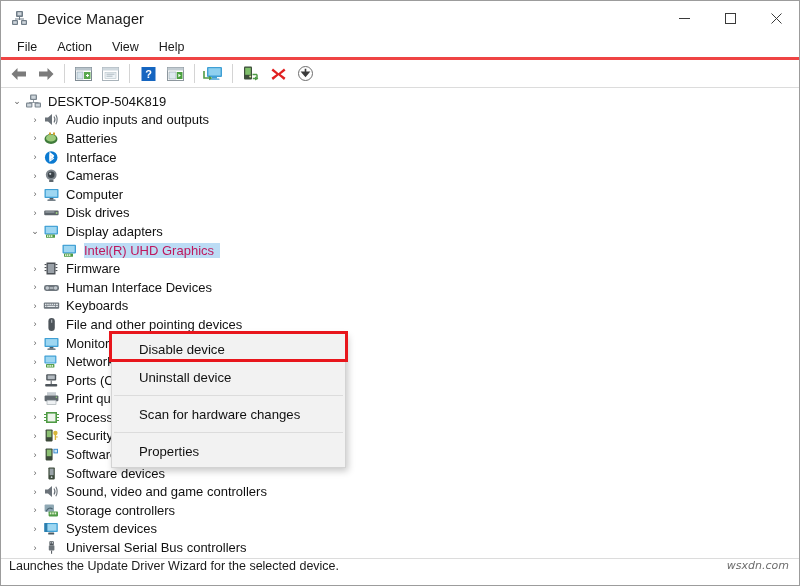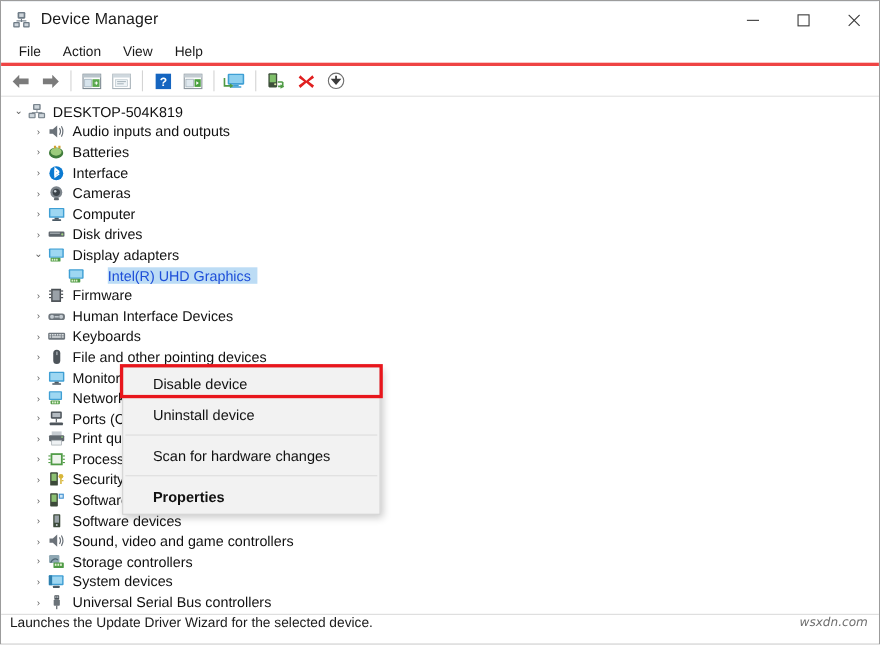--- a/index.html
+++ b/index.html
@@ -18,21 +18,21 @@
   }
 
   
   .titlebar {
     height: 35px;
     background: #ffffff;
     display: flex; align-items: center;
     flex: 0 0 35px;
     position: relative;
   }
-  .title-left { display: flex; align-items: flex-start; padding-left: 10px; gap: 9px; }
+  .title-left { display: flex; align-items: center; padding-left: 10px; gap: 9px; }
   .app-icon { width: 17px; height: 17px; position: relative; }
   .title-text { font-size: 14.5px; color: #1a1a1a; letter-spacing: .1px; }
   .win-controls { position: absolute; right: 0; top: 0; height: 35px; display: flex; }
   .win-btn {
     width: 46px; height: 35px;
     display: flex; align-items: center; justify-content: center;
     font-size: 13px; color: #3a3a3a;
     cursor: default;
   }
   .min-glyph { width: 11px; height: 1px; background: #3a3a3a; display:block; }
@@ -99,43 +99,42 @@
     flex: 0 0 17px;
     margin-right: 6px;
     position: relative;
   }
   .node .lbl { padding-right: 6px; }
   .node.level0 { padding-left: 8px; }
   .node.level1 { padding-left: 26px; }
   .node.level2 { padding-left: 44px; }
   .node.selected .lbl {
     background: #bcdcf5;
-    color: #1d4ed8;
-    margin-left: 14px;
+    color: #be185d;
   }
 
   
   .ctxmenu {
     position: absolute;
     left: 110px; top: 245px;
     width: 235px;
     background: #f2f2f2;
     border: 1px solid #d3d3d3;
     box-shadow: 2px 3px 7px rgba(0,0,0,.22);
     padding: 1px 0 2px 0;
     z-index: 30;
   }
   .ctx-item {
     height: 28px;
     display: flex; align-items: center;
     padding-left: 27px;
     font-size: 13.2px; color: #111;
     cursor: default;
   }
-  .ctx-item.bold { font-weight: bold; }
+  .ctx-item.bold { font-weight: normal; }
   .ctx-item.highlighted { background: #a9d4f2; }
   .ctx-sep { height: 1px; background: #dcdcdc; margin: 4px 2px 4px 2px; }
   .ctx-highlight-box {
     position: absolute;
     left: 108px; top: 243px;
     width: 239px; height: 31px;
     border: 3px solid #e8161c;
     z-index: 31;
     pointer-events: none;
   }

